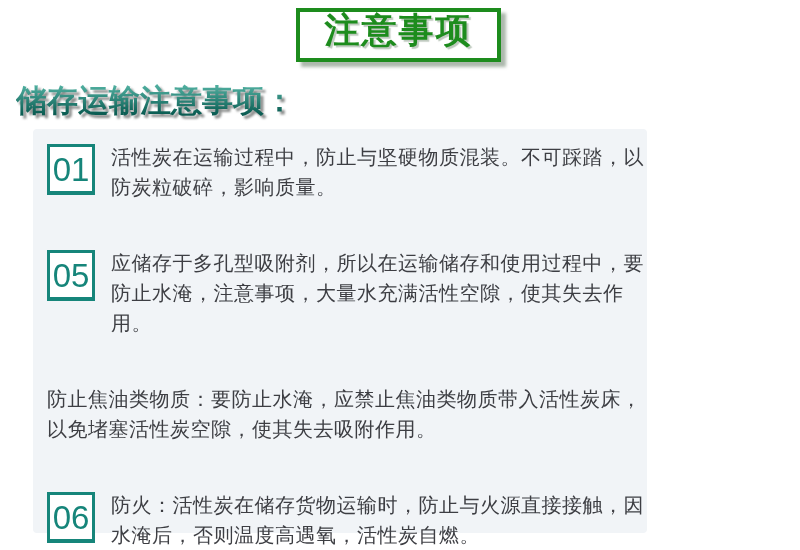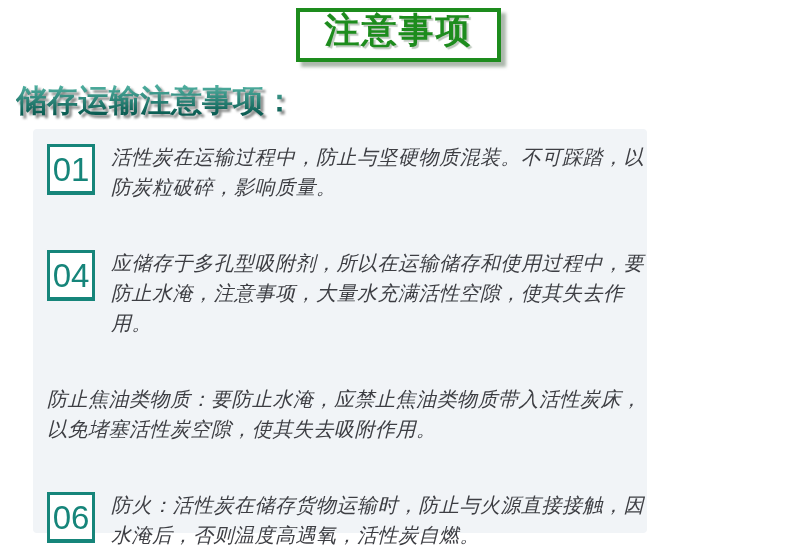--- a/index.html
+++ b/index.html
@@ -100,21 +100,20 @@
   }
   .item-text {
     flex: 1 1 auto;
     max-width: 686px;
     font-size: 20px;
     line-height: 30px;
     color: var(--body-text, #3d3e43);
     letter-spacing: 0.5px;
     margin: 0;
     word-break: break-all;
-    font-style: italic;
   }
 </style>
 </head>
 <body>
 
 <div class="page">
 
   <div class="title-banner">
     <span class="title-text">注意事项</span>
   </div>
@@ -125,21 +124,21 @@
 
     <div class="notice-item">
       <div class="item-number-badge">
         <span class="item-number">01</span>
       </div>
       <p class="item-text">活性炭在运输过程中，防止与坚硬物质混装。不可踩踏，以防炭粒破碎，影响质量。</p>
     </div>
 
     <div class="notice-item">
       <div class="item-number-badge">
-        <span class="item-number">04</span>
+        <span class="item-number">05</span>
       </div>
       <p class="item-text">应储存于多孔型吸附剂，所以在运输储存和使用过程中，要防止水淹，注意事项，大量水充满活性空隙，使其失去作用。</p>
     </div>
 
     <div class="notice-item">
       <p class="item-text">防止焦油类物质：要防止水淹，应禁止焦油类物质带入活性炭床，以免堵塞活性炭空隙，使其失去吸附作用。</p>
     </div>
 
     <div class="notice-item">
       <div class="item-number-badge">

